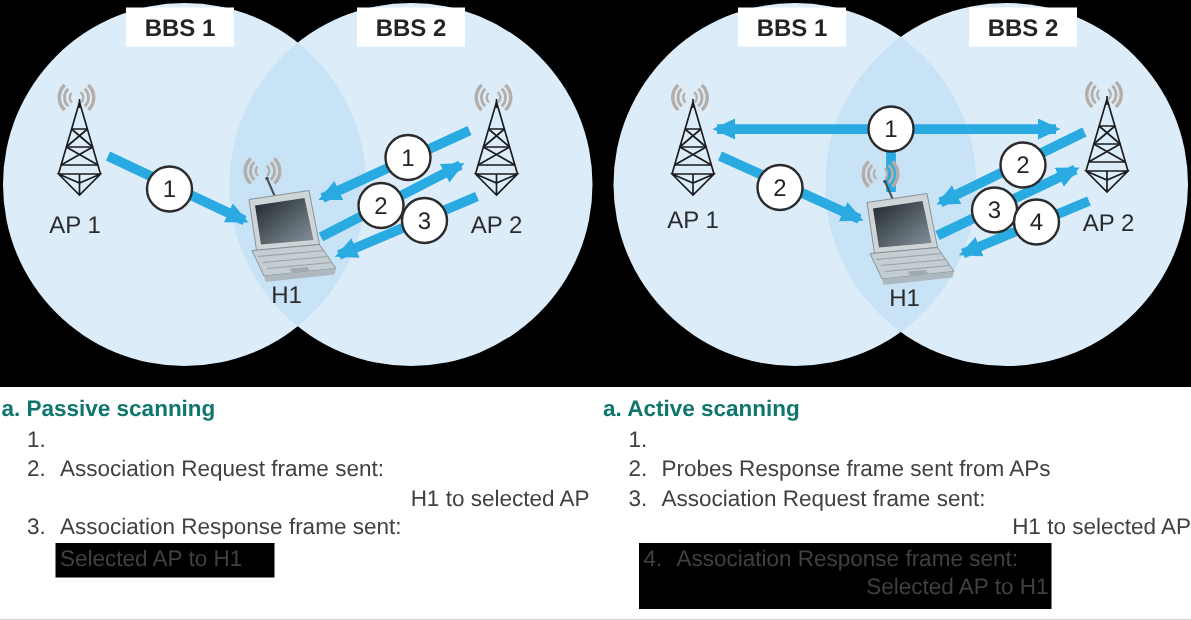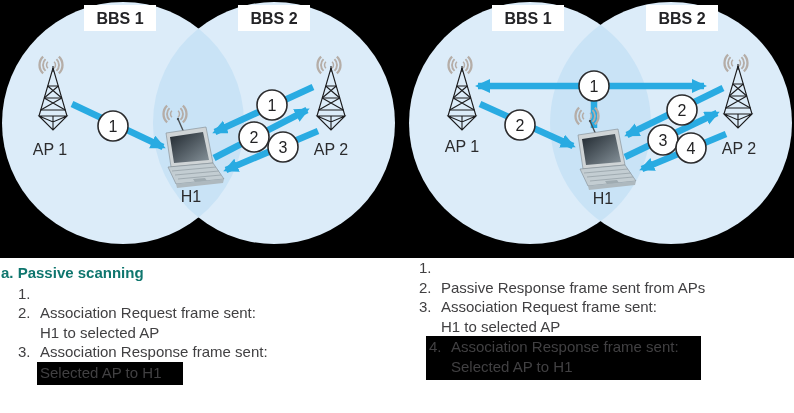--- a/index.html
+++ b/index.html
@@ -8,21 +8,21 @@
   #diagram-svg{position:absolute;left:0;top:0;}
   .bbs-text{font:bold 16px "Liberation Sans",sans-serif;fill:#242427;}
   .node-text{font:16px "Liberation Sans",sans-serif;fill:#2b2b2d;}
   .badge-text{font:16px "Liberation Sans",sans-serif;fill:#232325;}
   .arrow{stroke:#29abe2;stroke-width:6.5;fill:none;}
   .legend{position:absolute;top:258px;width:392px;color:#414042;
           font:15px/19.5px "Liberation Sans",sans-serif;}
   .legend-heading{font-weight:bold;color:#0f766e;margin:5px 0 1px 0;}
   .row{display:flex;}
   .num{width:22px;margin-left:17px;flex:none;}
-  .cont{margin-left:39px;}
+  .cont{margin-left:39px;text-align:right;}
   .hl{display:inline-block;background:#000;margin-left:36px;padding:1px 22px 3px 3px;}
   .hlblock{background:#000;margin-left:24px;width:275px;box-sizing:border-box;
            padding:1px 2px 4px 0;}
   .hlblock .num{margin-left:3px;}
   .hlblock .cont{margin-left:25px;}
 </style>
 </head>
 <body>
 
 <div id="fig">
@@ -170,26 +170,27 @@
     <div class="row">
       <span class="num">3.</span>
       <span>Association Response frame sent:</span>
     </div>
     <div>
       <span class="hl">Selected AP to H1</span>
     </div>
   </div>
 
   <div class="legend" style="left:402px;">
+    <div class="legend-heading">a. Active scanning</div>
     <div class="row">
       <span class="num">1.</span>
     </div>
     <div class="row">
       <span class="num">2.</span>
-      <span>Passive Response frame sent from APs</span>
+      <span>Probes Response frame sent from APs</span>
     </div>
     <div class="row">
       <span class="num">3.</span>
       <span>Association Request frame sent:</span>
     </div>
     <div class="cont">H1 to selected AP</div>
     <div class="hlblock">
       <div class="row">
         <span class="num">4.</span>
         <span>Association Response frame sent:</span>

